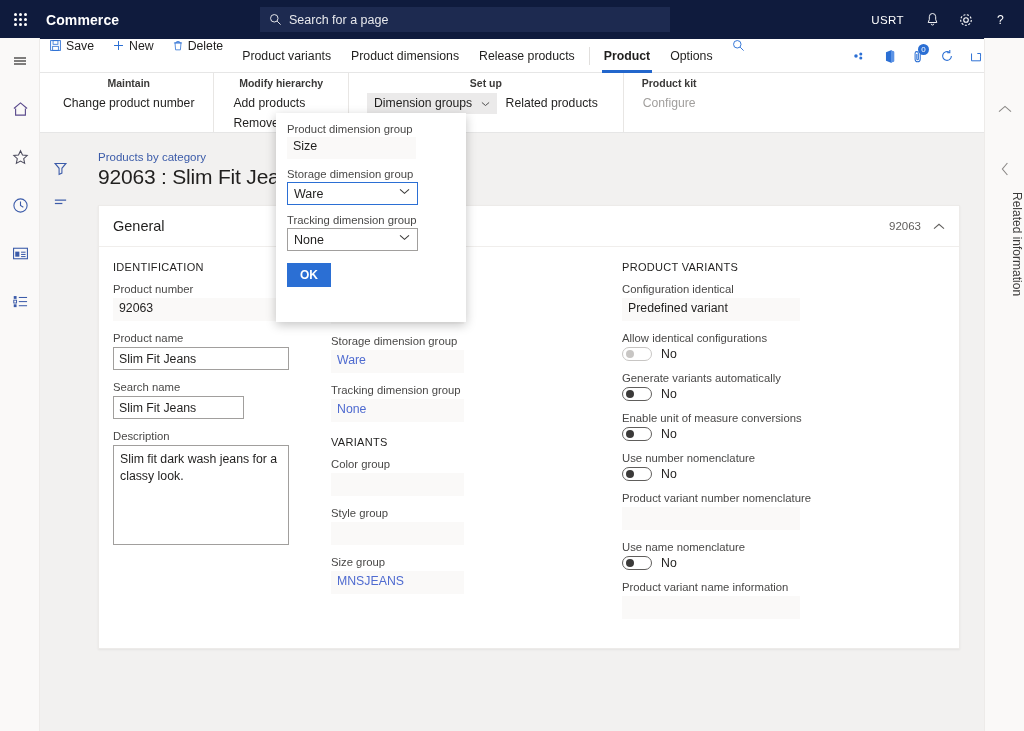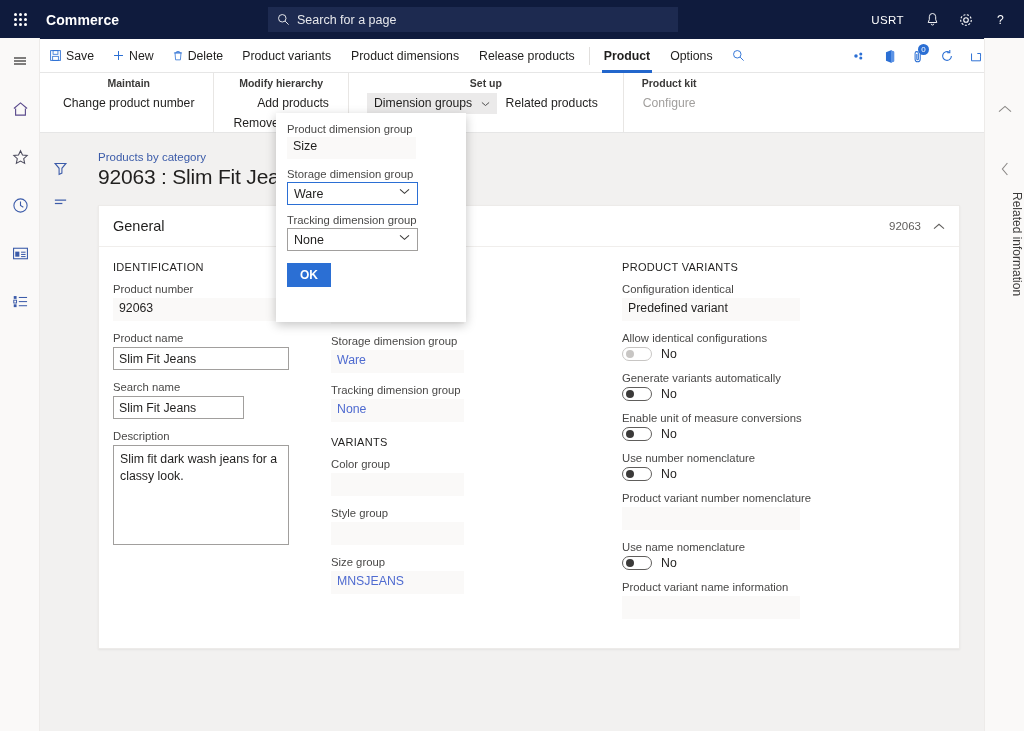--- a/index.html
+++ b/index.html
@@ -15,21 +15,21 @@
   .topbar {
     height: 39px; background: #0f1b3d; display: flex; align-items: center;
     color: #fff; position: relative;
   }
   .waffle { width: 40px; display: flex; align-items: center; justify-content: center;
             cursor: pointer; height: 39px; }
   .waffle-grid { display: grid; grid-template-columns: repeat(3, 3px); gap: 2px; }
   .waffle-grid i { width: 3px; height: 3px; background: #fff; border-radius: 50%; display: block; }
   .brand { font-size: 14px; font-weight: bold; letter-spacing: .1px; padding-left: 6px; }
   .searchbox {
-    position: absolute; left: 268px; top: 7px; width: 410px; height: 25px;
+    position: absolute; left: 260px; top: 7px; width: 410px; height: 25px;
     background: #1d2a50; display: flex; align-items: center; padding-left: 9px;
     cursor: text;
   }
   .searchbox .mag { margin-right: 7px; }
   .searchbox span.ph { font-size: 12.5px; color: #e7e8ec; }
   .top-right { position: absolute; right: 8px; top: 0; height: 39px;
                display: flex; align-items: center; gap: 2px; }
   .top-right .ti { width: 32px; height: 34px; display: flex; align-items: center;
                    justify-content: center; cursor: pointer; }
   .usrt { font-size: 11.5px; letter-spacing: .4px; padding: 0 10px 0 4px; cursor: pointer; }
@@ -38,38 +38,38 @@
   .cmdbar {
     height: 34px; background: #fff; border-bottom: 1px solid #e6e6e6;
     display: flex; align-items: center; position: relative;
   }
   .hamb { width: 40px; height: 34px; display: flex; align-items: center;
           justify-content: center; cursor: pointer; }
   .hamb .bars { width: 14px; }
   .hamb .bars i { display: block; height: 1.6px; background: #3c3c3c; margin: 2.6px 0; }
   .cmd-items { display: flex; align-items: flex-end; height: 34px; }
   .cmd { font-size: 12.3px; color: #201f1e; padding: 0 9px; height: 34px;
-         display: flex; align-items: center; gap: 4px; cursor: pointer; white-space: nowrap; }
+         display: flex; gap: 4px; cursor: pointer; white-space: nowrap; }
   .tab { font-size: 12.3px; color: #201f1e; padding: 0 10px; height: 34px;
          display: flex; align-items: center; cursor: pointer; position: relative; }
   .tab.active { font-weight: bold; }
   .tab.active::after { content: ""; position: absolute; left: 8px; right: 8px; bottom: 0;
                        height: 2.5px; background: #2266cc; }
   .tabsep { width: 1px; height: 18px; background: #e1dfdd; margin: 0 4px; align-self: center; }
   .cmd-right { position: absolute; right: 6px; top: 0; height: 34px; display: flex;
                align-items: center; gap: 3px; }
   .cmd-right .ci { width: 26px; height: 28px; display: flex; align-items: center;
                    justify-content: center; cursor: pointer; position: relative; }
   .badge { position: absolute; top: 2px; right: 2px; background: #2b6fd4; color: #fff;
            font-size: 8px; border-radius: 50%; width: 11px; height: 11px;
            display: flex; align-items: center; justify-content: center; }
 
   
   .ribbon { height: 60px; background: #fff; border-bottom: 1px solid #e6e6e6;
-            display: flex; padding-left: 44px; position: relative; text-align: right; }
+            display: flex; padding-left: 44px; position: relative; }
   .rgroup { display: flex; flex-direction: column; align-items: center;
             border-right: 1px solid #e8e6e4; padding: 4px 12px 0; position: relative; }
   .rgroup:last-child { border-right: none; }
   .rglabel { font-size: 10.5px; font-weight: bold; color: #3b3a39; margin-bottom: 4px; }
   .ritems { display: flex; gap: 2px; }
   .rcol { display: flex; flex-direction: column; }
   .ritem { font-size: 12.2px; color: #201f1e; padding: 2px 7px; cursor: pointer;
            white-space: nowrap; line-height: 16px; }
   .ritem.sel { background: #ebeaea; }
   .ritem.disabled { color: #a19f9d; cursor: default; }

